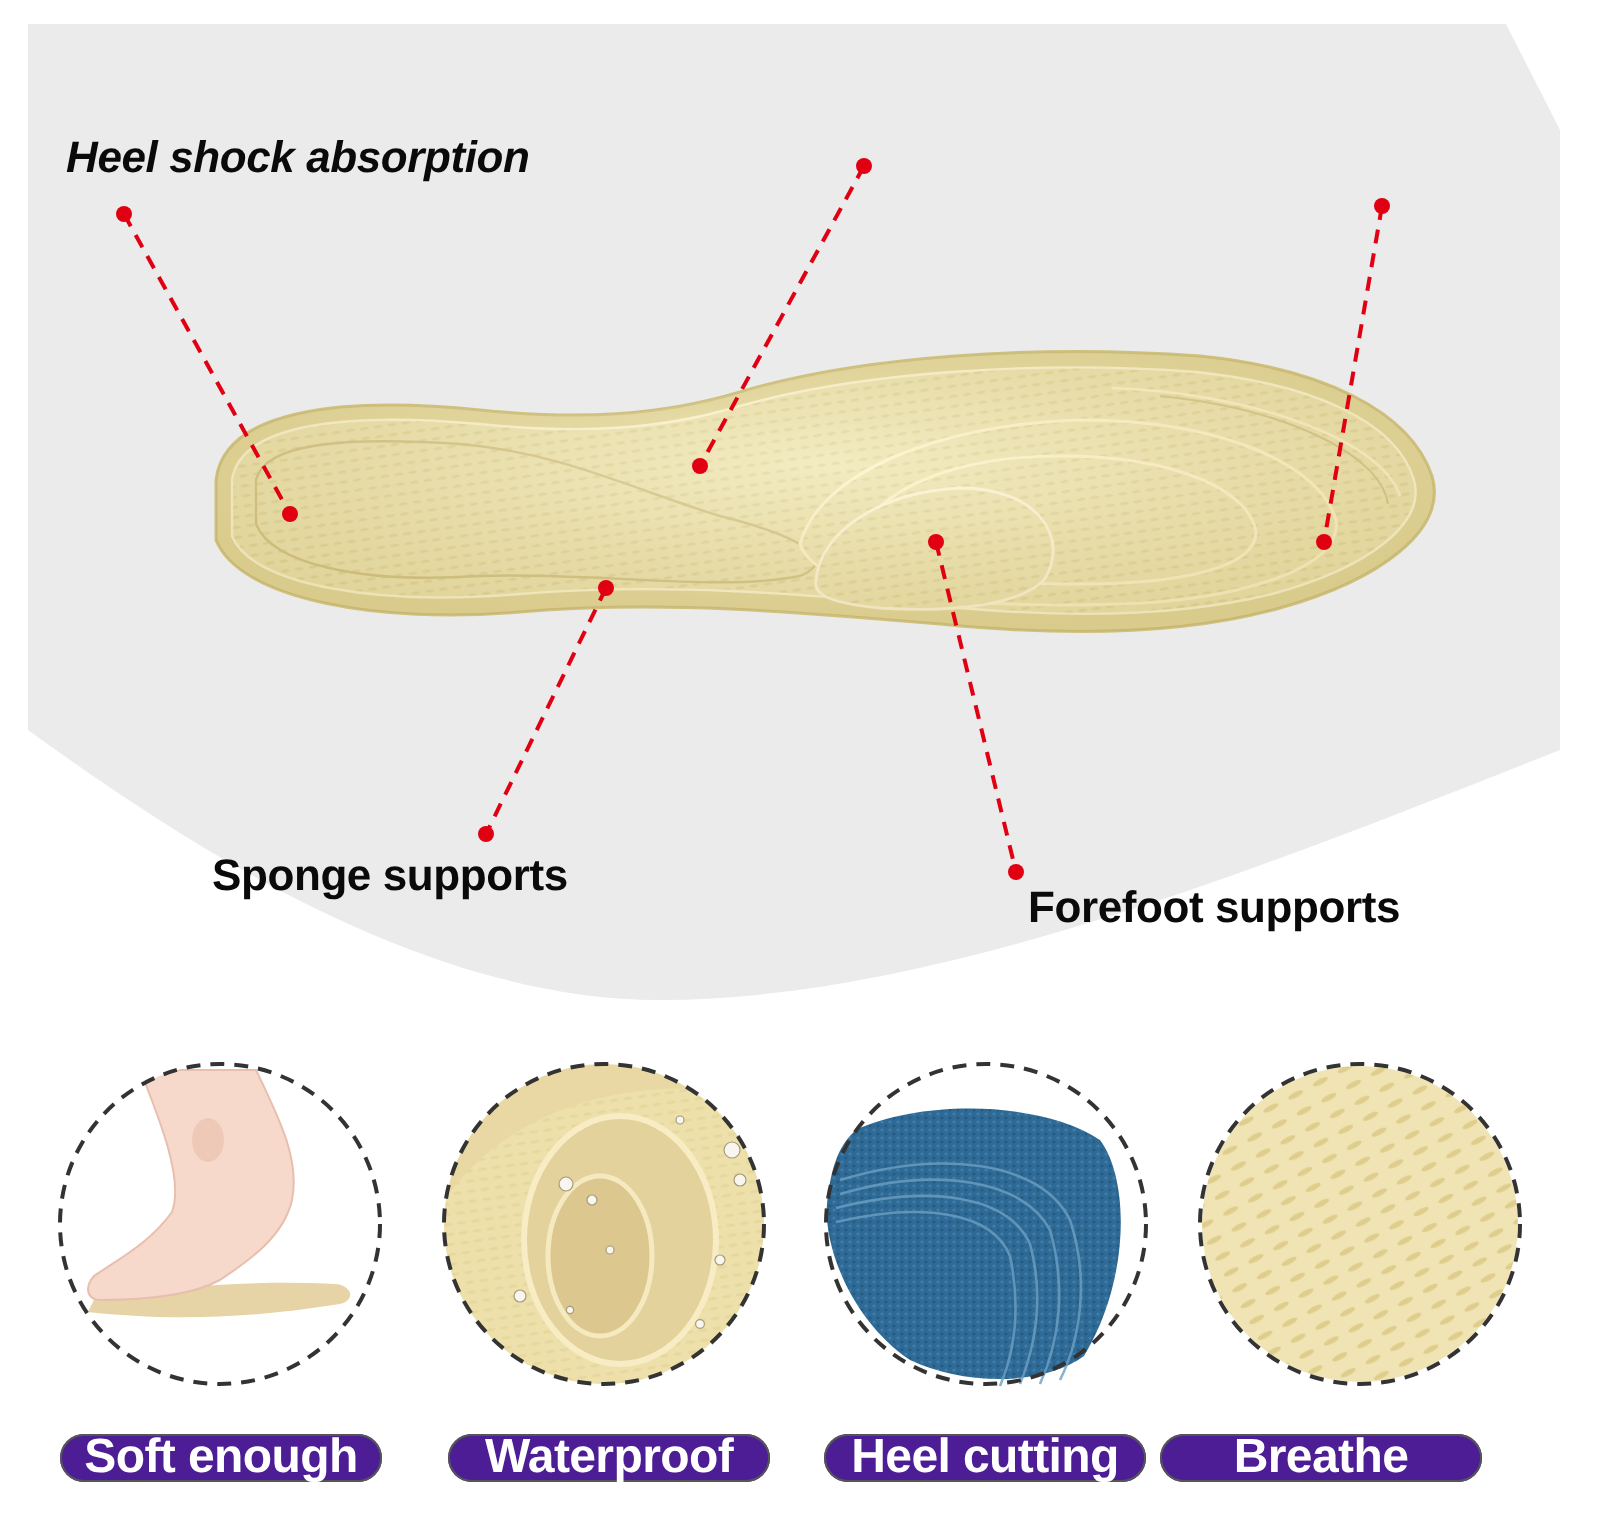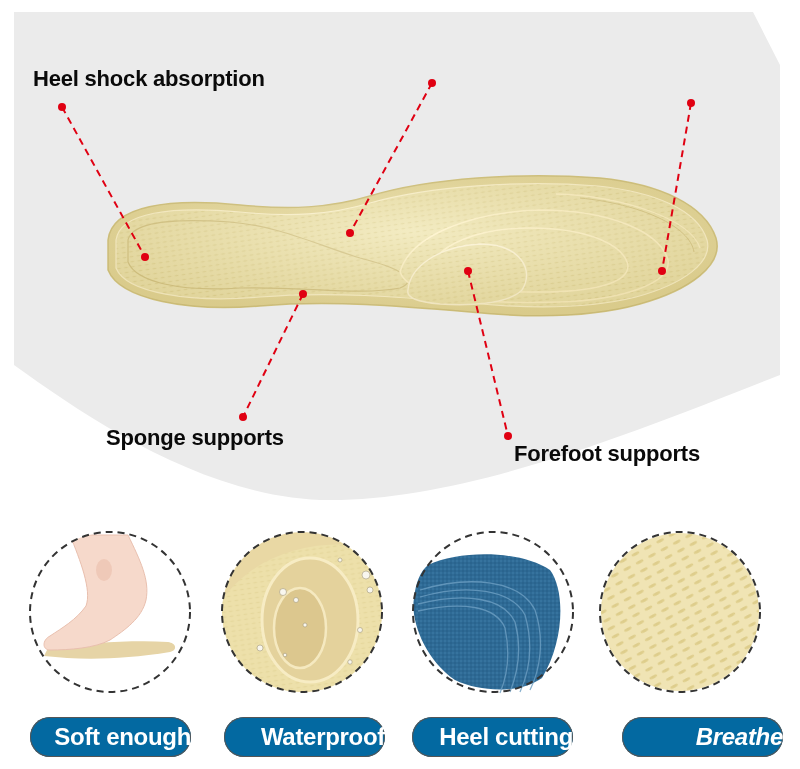--- a/index.html
+++ b/index.html
@@ -5,24 +5,24 @@
   html, body { margin: 0; padding: 0; background: #ffffff; }
   body { width: 800px; height: 769px; position: relative; overflow: hidden;
          font-family: "Liberation Sans", sans-serif; }
   .stage { position: absolute; left: 0; top: 0; width: 800px; height: 769px; }
   svg.art { position: absolute; left: 0; top: 0; }
   .callout-label {
     position: absolute; font-weight: bold; color: #0a0a0a;
     font-size: 22px; letter-spacing: -0.2px; white-space: nowrap; line-height: 1;
   }
   .pill {
-    position: absolute; top: 717px; height: 40px; width: 161px;
-    background: #0369a1; border-radius: 20px; color: #ffffff;
+    position: absolute; top: 717px; height: 24px; width: 161px;
+    background: #4c1d95; border-radius: 20px; color: #ffffff;
     font-weight: bold; font-size: 24px; letter-spacing: -0.3px;
-    display: flex; align-items: center; justify-content: flex-end;
+    display: flex; align-items: center; justify-content: center;
     box-shadow: 0 0 0 1px #555 inset;
   }
 </style>
 </head>
 <body>
 
 <div class="stage">
 
   <svg class="art" width="800" height="769" viewBox="0 0 800 769">
     <defs>
@@ -134,29 +134,29 @@
     </g>
 
     <g>
       <g clip-path="url(#c4)">
         <rect x="598" y="532" width="164" height="160" fill="url(#mesh2)"></rect>
       </g>
       <circle cx="680" cy="612" r="80" fill="none" stroke="#333" stroke-width="2" stroke-dasharray="7,5"></circle>
     </g>
   </svg>
 
-  <div class="callout-label" style="left:33px; top:68px;">Heel shock absorption</div>
+  <div class="callout-label" style="left:33px; top:68px;font-style:italic;">Heel shock absorption</div>
   <div class="callout-label" style="left:106px; top:427px;">Sponge supports</div>
   <div class="callout-label" style="left:489px; top:443px;margin-left:25px;">Forefoot supports</div>
 
   <div class="pill" style="left:30px;">
     <span>Soft enough</span>
   </div>
   <div class="pill" style="left:224px;">
     <span>Waterproof</span>
   </div>
   <div class="pill" style="left:412px;">
     <span>Heel cutting</span>
   </div>
-  <div class="pill" style="left:622px;font-style:italic;">
+  <div class="pill" style="left:580px;">
     <span>Breathe</span>
   </div>
 </div>
 
 </body></html>

